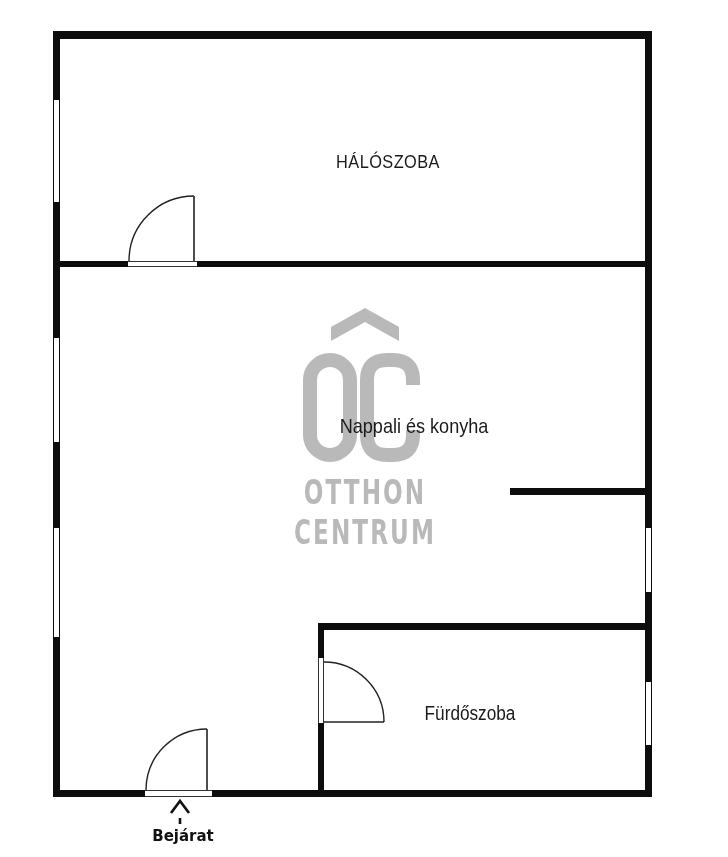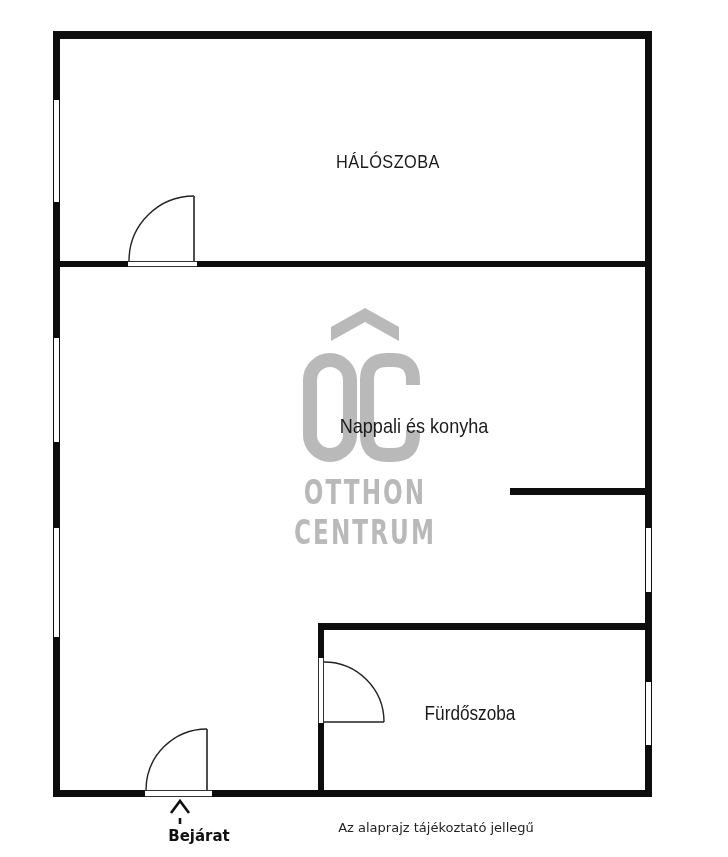--- a/index.html
+++ b/index.html
@@ -132,16 +132,15 @@
     <line x1="324" y1="722" x2="384" y2="722" stroke="#222" stroke-width="1.6"></line>
 
     <path d="M 171 813 L 180 801 L 189 813" fill="none" stroke="#111" stroke-width="2.6"></path>
     <line x1="180" y1="818" x2="180" y2="824" stroke="#111" stroke-width="2.6"></line>
   </svg>
 
   <div class="room-label label-bedroom" style="left:388px; top:162px;">HÁLÓSZOBA</div>
   <div class="room-label label-living" style="left:414px; top:426px;">Nappali és konyha</div>
   <div class="room-label label-bathroom" style="left:470px; top:713px;">Fürdőszoba</div>
 
-  <div class="entrance-label" style="left:183px; top:836px;margin-left:16px;">Bejárat</div>
-  <div class="disclaimer" style="left:436px; top:827px;">Az alaprajz tájékoztató jellegű</div>
+  <div class="entrance-label" style="left:183px; top:836px;">Bejárat</div>
 
 </div>
 
 </body></html>

